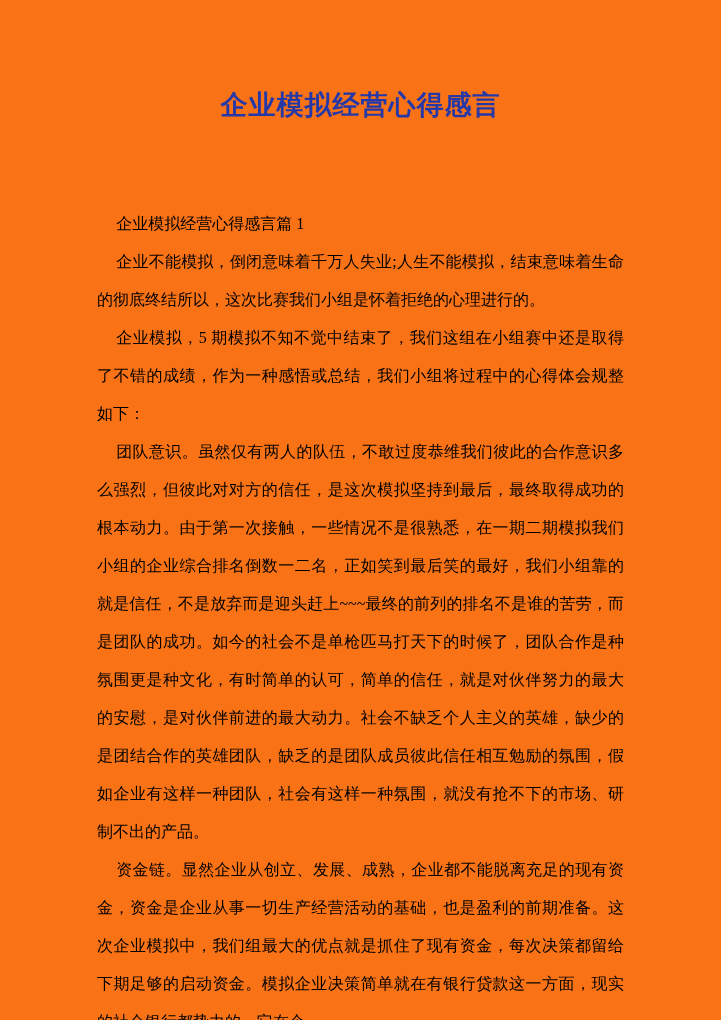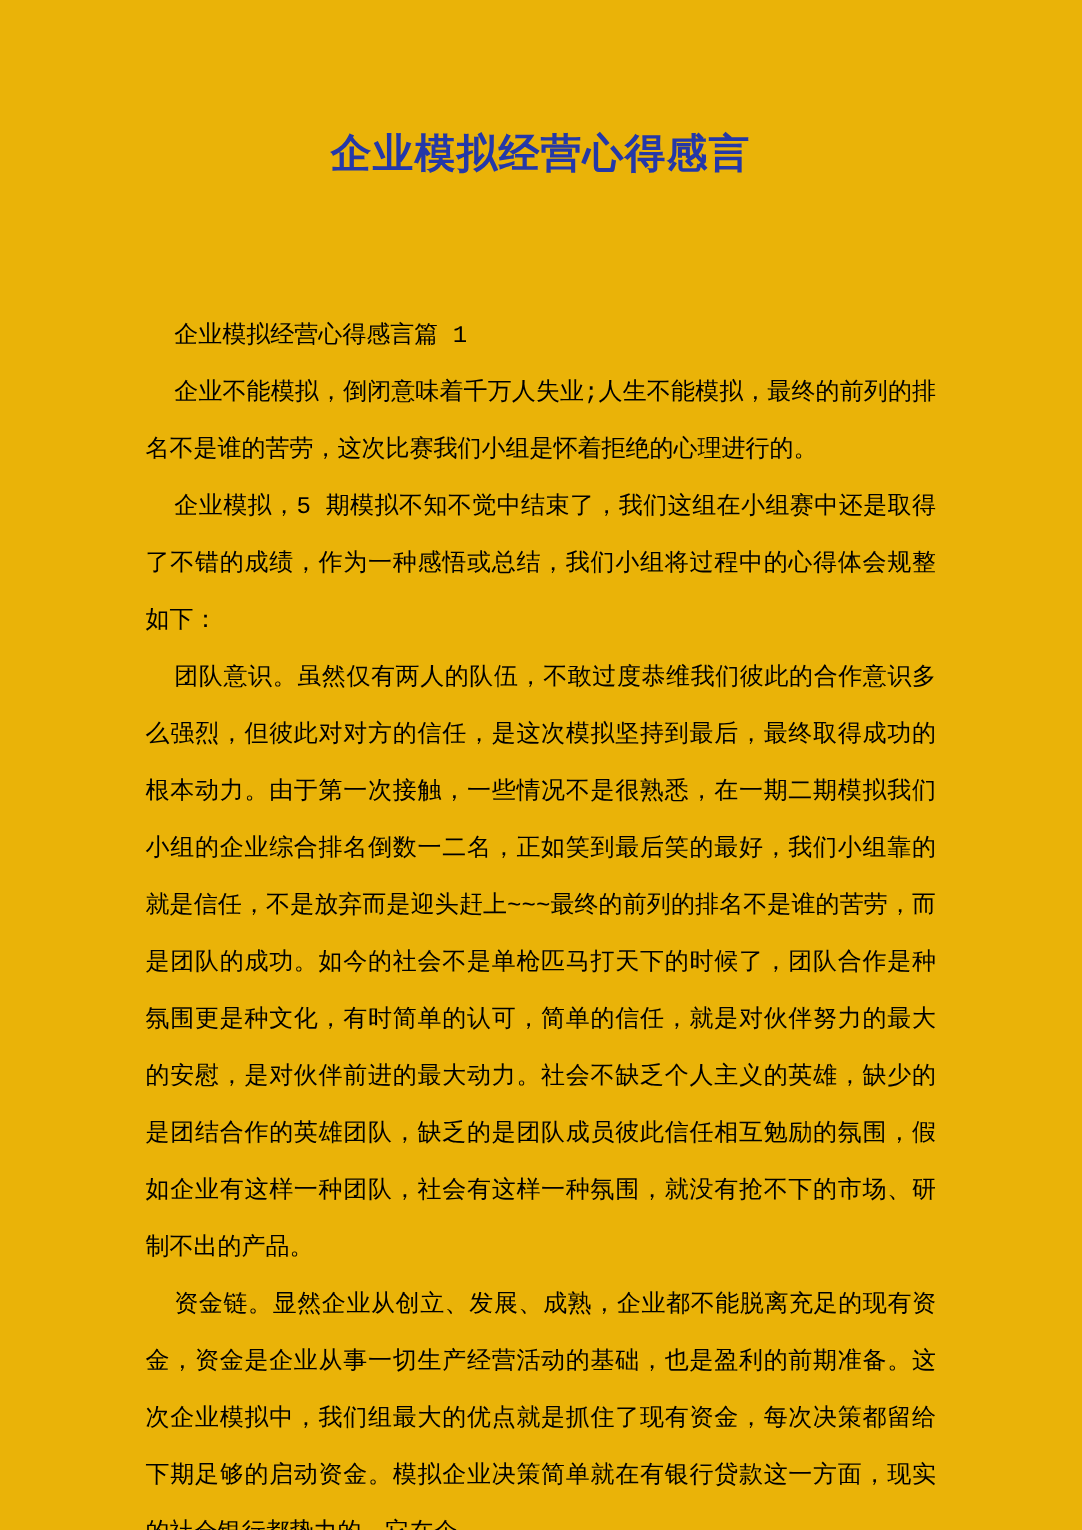--- a/index.html
+++ b/index.html
@@ -34,22 +34,22 @@
     color: #000000;
     text-align: justify;
     text-justify: inter-ideograph;
     text-indent: 1.2em;
     word-break: break-all;
   }
 </style>
 </head>
 <body>
 
-<div class="page" style="background: #eab308; font-family: Liberation Mono, monospace;">
+<div class="page" style="background: #f97316;">
   <h1 class="doc-title" style="color: rgb(36, 56, 168);">企业模拟经营心得感言</h1>
   <div class="doc-body">
       <p>企业模拟经营心得感言篇 1</p>
-      <p>企业不能模拟，倒闭意味着千万人失业;人生不能模拟，最终的前列的排名不是谁的苦劳，这次比赛我们小组是怀着拒绝的心理进行的。</p>
+      <p>企业不能模拟，倒闭意味着千万人失业;人生不能模拟，结束意味着生命的彻底终结所以，这次比赛我们小组是怀着拒绝的心理进行的。</p>
       <p>企业模拟，5 期模拟不知不觉中结束了，我们这组在小组赛中还是取得了不错的成绩，作为一种感悟或总结，我们小组将过程中的心得体会规整如下：</p>
       <p>团队意识。虽然仅有两人的队伍，不敢过度恭维我们彼此的合作意识多么强烈，但彼此对对方的信任，是这次模拟坚持到最后，最终取得成功的根本动力。由于第一次接触，一些情况不是很熟悉，在一期二期模拟我们小组的企业综合排名倒数一二名，正如笑到最后笑的最好，我们小组靠的就是信任，不是放弃而是迎头赶上~~~最终的前列的排名不是谁的苦劳，而是团队的成功。如今的社会不是单枪匹马打天下的时候了，团队合作是种氛围更是种文化，有时简单的认可，简单的信任，就是对伙伴努力的最大的安慰，是对伙伴前进的最大动力。社会不缺乏个人主义的英雄，缺少的是团结合作的英雄团队，缺乏的是团队成员彼此信任相互勉励的氛围，假如企业有这样一种团队，社会有这样一种氛围，就没有抢不下的市场、研制不出的产品。</p>
       <p>资金链。显然企业从创立、发展、成熟，企业都不能脱离充足的现有资金，资金是企业从事一切生产经营活动的基础，也是盈利的前期准备。这次企业模拟中，我们组最大的优点就是抓住了现有资金，每次决策都留给下期足够的启动资金。模拟企业决策简单就在有银行贷款这一方面，现实的社会银行都势力的，它在企</p>
     </div>
 </div>
 
 </body></html>

